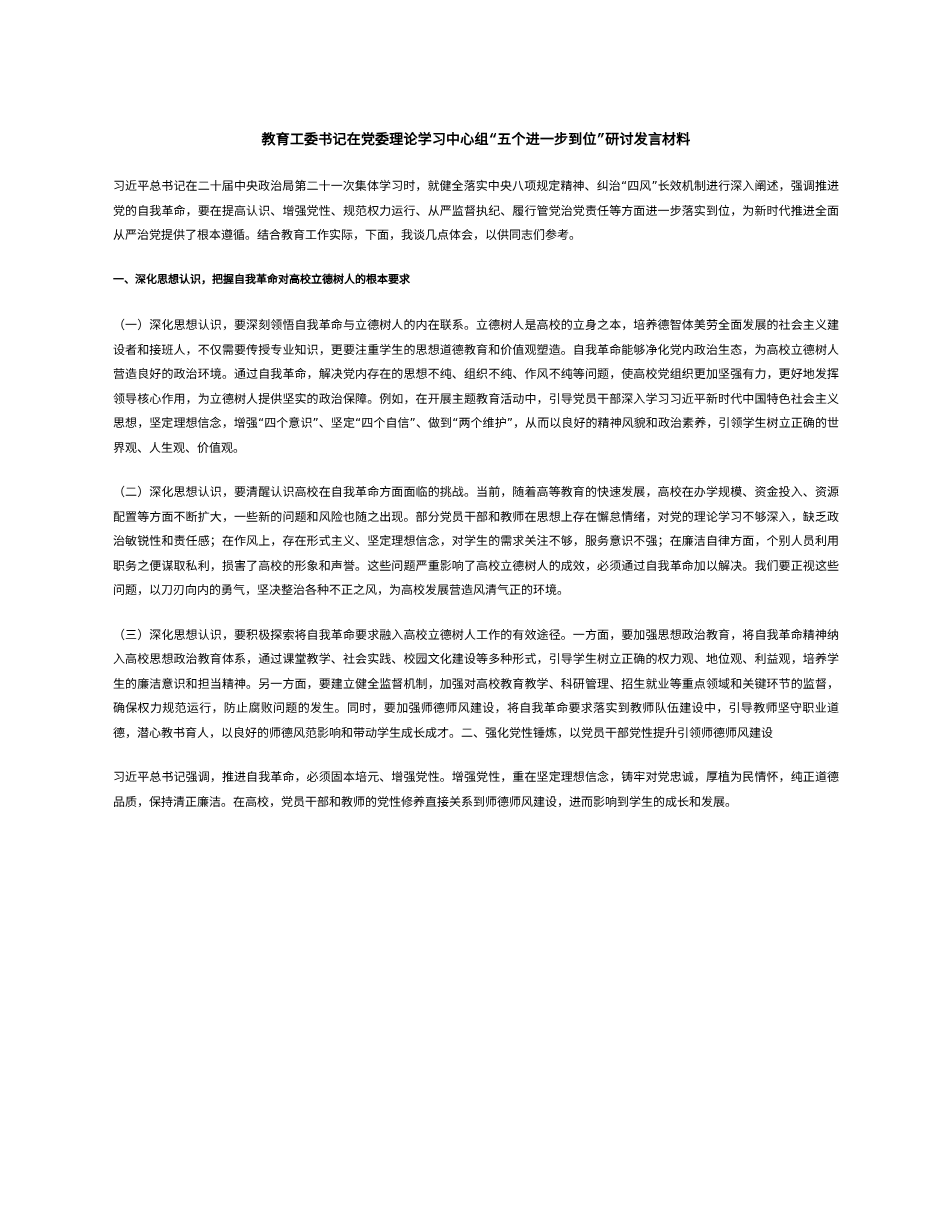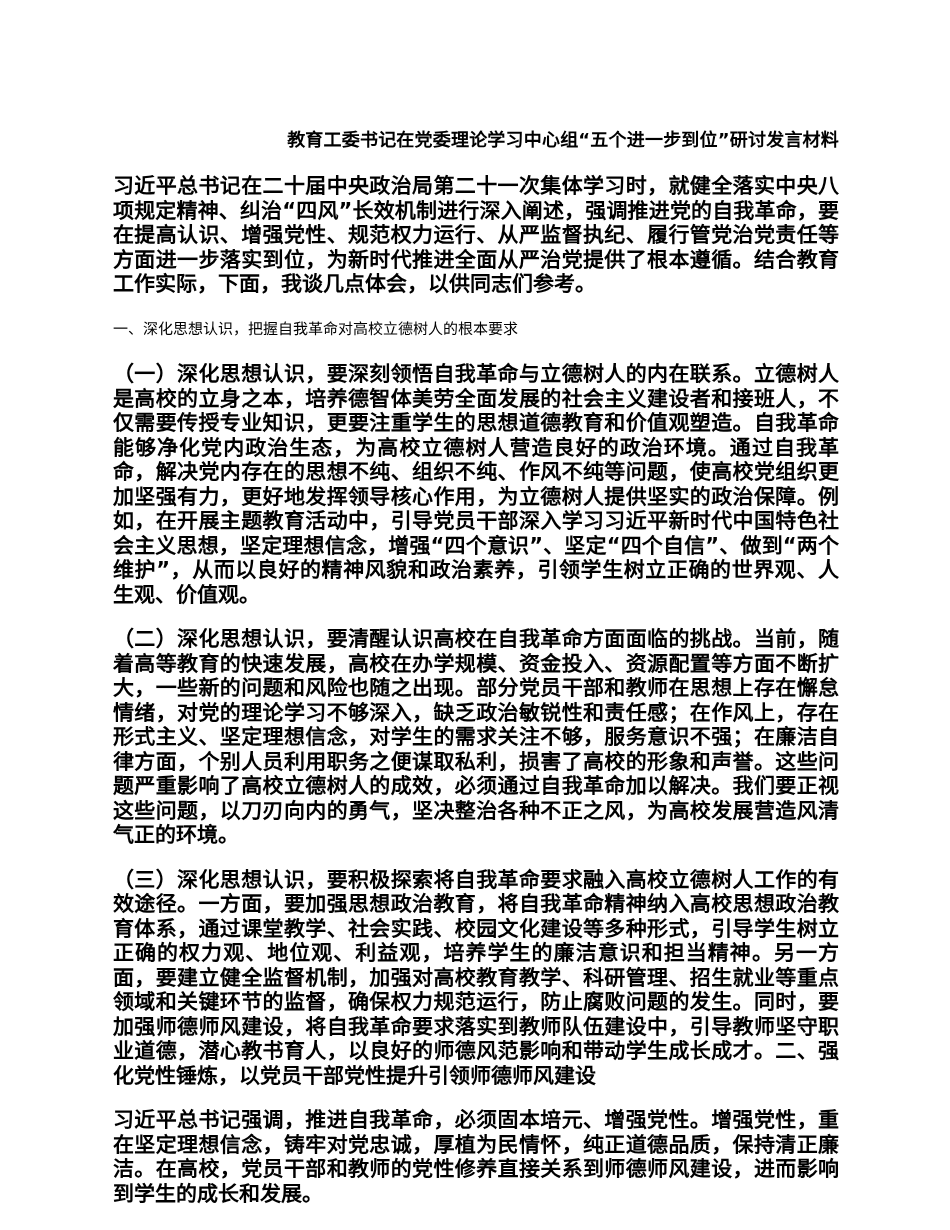--- a/index.html
+++ b/index.html
@@ -24,46 +24,47 @@
     background: #ffffff;
     box-sizing: border-box;
     padding: 128px 112px 0 113px;
   }
 
   .doc-body {
     width: 726px;
   }
 
   .doc-title {
-    font-size: 18px;
+    font-size: 14px;
     font-weight: bold;
     line-height: 24px;
     letter-spacing: 0.2px;
     margin: 0 0 22px 0;
-    text-align: right;
+    text-align: center;
     white-space: nowrap;
+    font-family: Liberation Mono, monospace;
   }
 
   .salutation {
     font-size: 16.5px;
     font-weight: normal;
     line-height: 24px;
     margin: 0 0 21px 0;
   }
 
   .section-heading {
-    font-size: 15px;
-    font-weight: normal;
+    font-size: 11px;
+    font-weight: bold;
     line-height: 24.5px;
     margin: 1px 0 21px 0;
   }
 
   .para {
-    font-size: 21px;
-    font-weight: bold;
+    font-size: 12px;
+    font-weight: normal;
     line-height: 24.5px;
     margin: 0 0 20px 0;
     text-align: justify;
     text-justify: inter-ideograph;
     text-align-last: left;
     word-break: break-all;
   }
 
   .para:last-child {
     margin-bottom: 8px;

